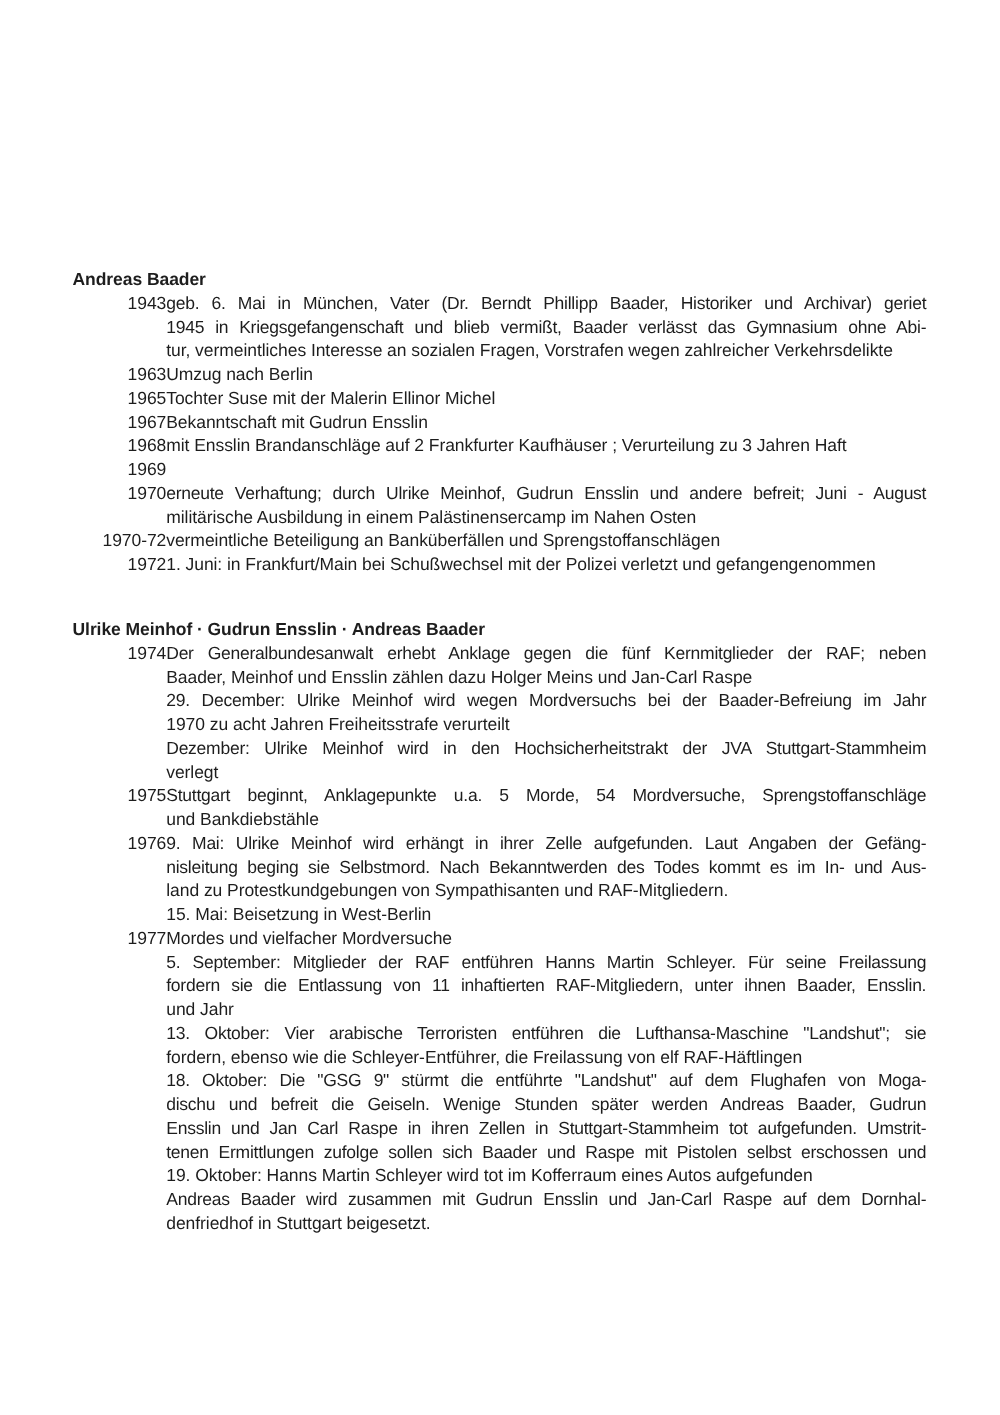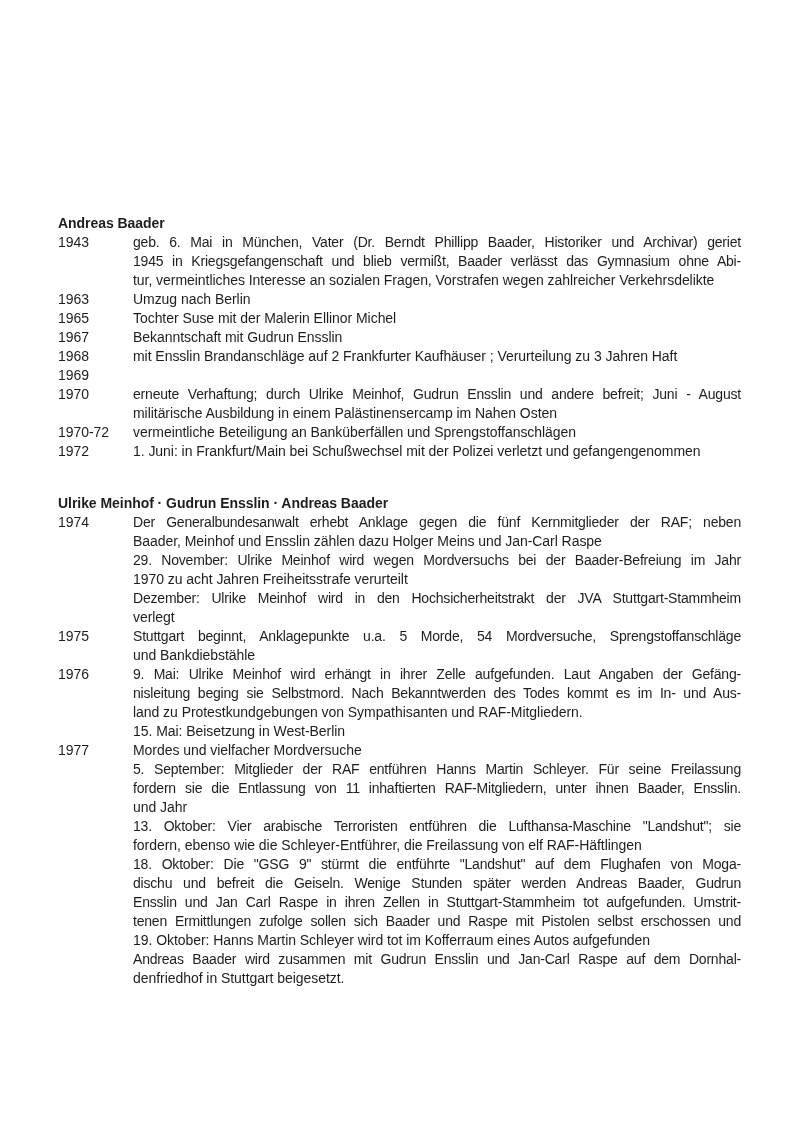--- a/index.html
+++ b/index.html
@@ -33,20 +33,21 @@
   .entry {
     display: flex;
     align-items: flex-start;
   }
   .entry-year {
     flex: 0 0 75px;
     width: 75px;
     font-size: 14px;
     line-height: 19px;
     letter-spacing: -0.05px;
+    text-align: right;
   }
   .entry-paragraphs {
     flex: 0 0 608px;
     width: 608px;
   }
   .paragraph { margin: 0; }
   .text-line {
     font-size: 14px;
     line-height: 19px;
     letter-spacing: -0.05px;
@@ -156,21 +157,21 @@
   <div class="entry">
     <div class="entry-year">1974</div>
     <div class="entry-paragraphs">
   <div class="paragraph">
   <div class="text-line just">Der Generalbundesanwalt erhebt Anklage gegen die fünf Kernmitglieder der RAF; neben</div>
 
   <div class="text-line">Baader, Meinhof und Ensslin zählen dazu Holger Meins und Jan-Carl Raspe</div>
 </div>
 
   <div class="paragraph">
-  <div class="text-line just">29. November: Ulrike Meinhof wird wegen Mordversuchs bei der Baader-Befreiung im Jahr</div>
+  <div class="text-line just">29. December: Ulrike Meinhof wird wegen Mordversuchs bei der Baader-Befreiung im Jahr</div>
 
   <div class="text-line">1970 zu acht Jahren Freiheitsstrafe verurteilt</div>
 </div>
 
   <div class="paragraph">
   <div class="text-line just">Dezember: Ulrike Meinhof wird in den Hochsicherheitstrakt der JVA Stuttgart-Stammheim</div>
 
   <div class="text-line">verlegt</div>
 </div>
 </div>

